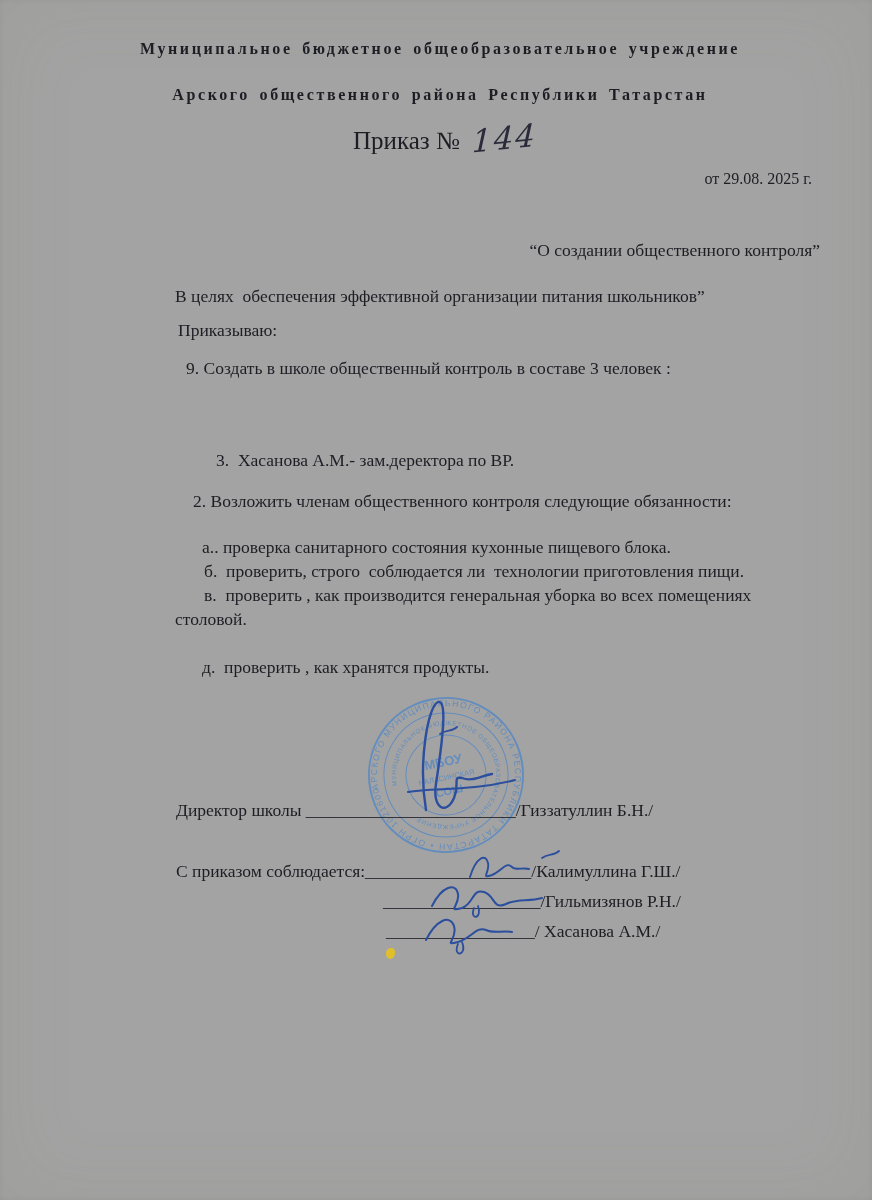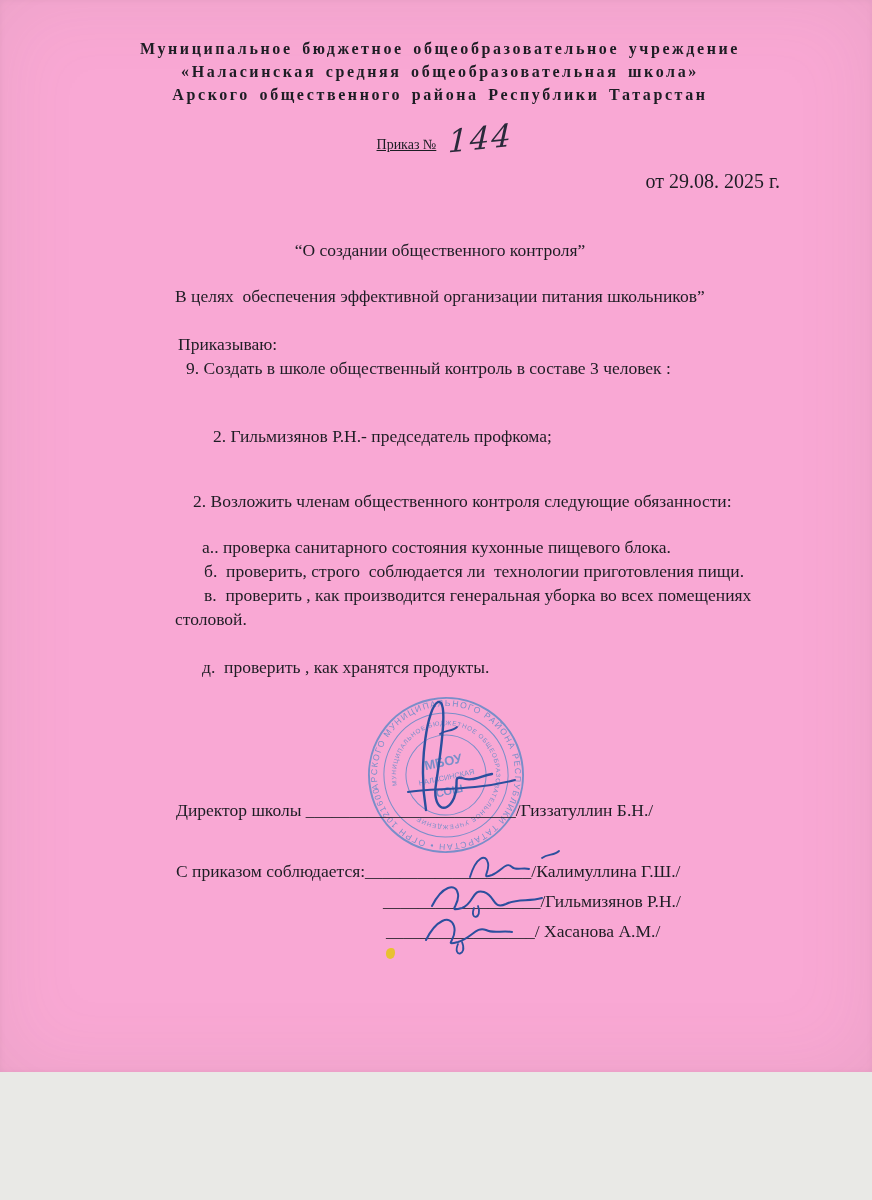--- a/index.html
+++ b/index.html
@@ -1,20 +1,20 @@
 <!DOCTYPE html>
 <html style="--ink: #1d1d24; --stamp-blue: #4f86c6; --signature-blue: #2b4f9e; --handwriting-ink: #2a2a3a;"><head>
 <meta charset="utf-8">
 <style>
   html,body{margin:0;padding:0;background:#e9e9e6;}
   .page{
     position:relative;
-    width:872px;height:1072px;
+    width:872px;height:1200px;
     margin:0 auto;
-    background:#f9a8d4;
+    background:#a3a3a3;
     box-shadow: inset 0 0 80px rgba(120,115,100,0.10), inset 0 0 6px rgba(0,0,0,0.05);
     overflow:hidden;
     font-family:"Liberation Serif", serif;
     color:#1d1d24;
   }
   .line{
     position:absolute;
     white-space:pre;
     font-size:17.5px;
     line-height:22px;
@@ -28,40 +28,40 @@
     font-size:16px;
     letter-spacing:2.6px;
     word-spacing:3px;
     white-space:pre;
   }
   .order-row{
     position:absolute;
     top:120px;left:0;width:890px;
     display:flex;justify-content:center;align-items:baseline;gap:12px;
   }
-  .order-label{font-size:14px;text-decoration:underline;}
+  .order-label{font-size:25px;}
   .order-number{
     font-size:31px;
     font-style:italic;
     font-family:"DejaVu Serif", serif;
     color:var(--handwriting-ink);
     transform:rotate(-6deg) skewX(-8deg);
     display:inline-block;
     letter-spacing:2px;
   }
   .date-line{
     position:absolute;
-    top:170px;right:92px;
-    font-size:20px;
+    top:170px;right:60px;
+    font-size:16px;
     white-space:pre;
   }
   .title-line{
     position:absolute;
     top:240px;left:60px;width:760px;
-    text-align:center;
+    text-align:right;
     font-size:17.5px;
     white-space:pre;
   }
   .stamp{position:absolute;left:335px;top:664px;}
   .stamp-stroke{stroke:var(--stamp-blue);fill:none;}
   .stamp-text{
     fill:var(--stamp-blue);
     font-family:"Liberation Sans", sans-serif;
   }
   .sig{position:absolute;}
@@ -79,37 +79,36 @@
     border-radius:50% 40% 55% 45%;
     opacity:0.9;
   }
 </style>
 </head>
 <body>
 
 <div class="page">
 
   <div class="header-line" style="top:40px">Муниципальное бюджетное общеобразовательное учреждение</div>
-  <div class="header-line" style="top:63px">«Наласинская средняя общеобразовательная школа»</div>
   <div class="header-line" style="top:86px">Арского общественного района Республики Татарстан</div>
 
   <div class="order-row">
     <span class="order-label">Приказ №</span>
     <span class="order-number">144</span>
   </div>
 
   <div class="date-line">от 29.08. 2025 г.</div>
 
   <div class="title-line">“О создании общественного контроля”</div>
 
   <div class="line" style="top:285px;left:157px">В целях  обеспечения эффективной организации питания школьников”</div>
-  <div class="line" style="top:333px;left:160px">Приказываю:</div>
+  <div class="line" style="top:319px;left:160px">Приказываю:</div>
   <div class="line" style="top:357px;left:168px">9. Создать в школе общественный контроль в составе 3 человек :</div>
 
-  <div class="line" style="top:425px;left:195px">2. Гильмизянов Р.Н.- председатель профкома;</div>
+  <div class="line" style="top:449px;left:198px">3.  Хасанова А.М.- зам.деректора по ВР.</div>
 
   <div class="line" style="top:490px;left:175px">2. Возложить членам общественного контроля следующие обязанности:</div>
 
   <div class="line" style="top:536px;left:184px">а.. проверка санитарного состояния кухонные пищевого блока.</div>
   <div class="line" style="top:560px;left:186px">б.  проверить, строго  соблюдается ли  технологии приготовления пищи.</div>
   <div class="line" style="top:584px;left:186px">в.  проверить , как производится генеральная уборка во всех помещениях</div>
   <div class="line" style="top:608px;left:157px">столовой.</div>
   <div class="line" style="top:656px;left:184px">д.  проверить , как хранятся продукты.</div>
 
   <svg class="stamp" width="222" height="222" viewBox="0 0 222 222">

